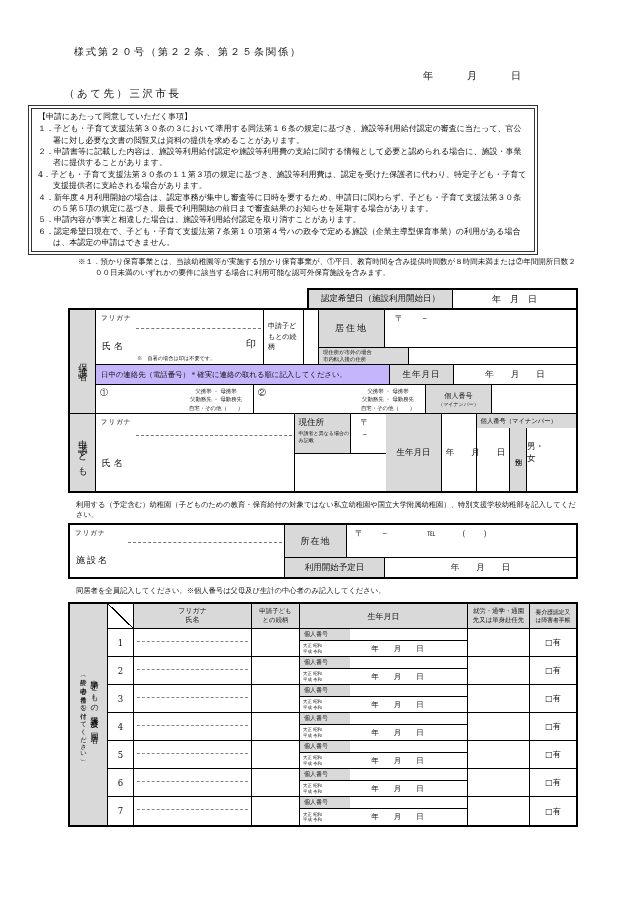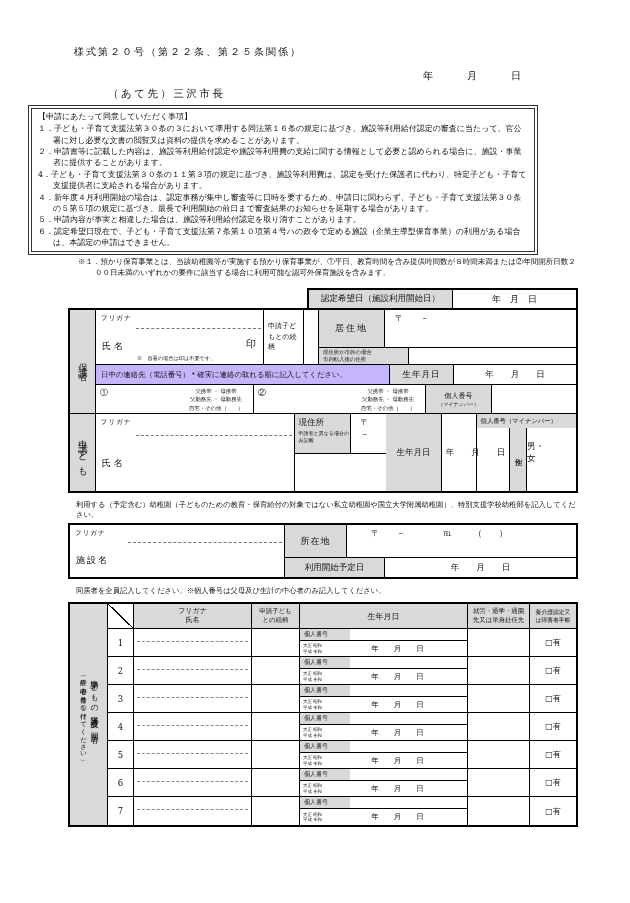--- a/index.html
+++ b/index.html
@@ -4,21 +4,21 @@
 <style>
   * { margin:0; padding:0; box-sizing:border-box; }
   html,body { background:#888; }
   body { width:630px; margin:0 auto; font-family:"DejaVu Serif","Liberation Serif",serif; color:#111; }
   .page { position:relative; width:630px; height:903px; background:#fff; padding-top:45px; overflow:hidden; }
 
   
   .form-number { margin-left:74px; font-size:10px; letter-spacing:2px; }
   .date-line { text-align:right; margin:10px 108px 0 0; font-size:10px; letter-spacing:1px; }
   .title { text-align:center; font-size:13px; font-weight:bold; margin-top:5px; padding-left:46px; letter-spacing:0.5px; }
-  .addressee { margin-left:108px; margin-top:4px; font-size:10.5px; letter-spacing:2.5px; }
+  .addressee { margin-left:64px; margin-top:4px; font-size:10.5px; letter-spacing:2.5px; }
 
   
   .consent { width:510px; margin:4px 0 0 28px; border:4px double #333; padding:2px 6px 3px 6px; font-size:8px; line-height:1.42; }
   .consent .c-head { margin-bottom:1px; }
   .consent p { padding-left:15px; text-indent:-15px; }
 
   .declaration { width:508px; margin:4px 52px 0 70px; font-family:"DejaVu Sans","Liberation Sans",sans-serif; font-weight:bold; font-size:8.3px; line-height:1.4; text-indent:2em; }
   .note1 { margin:2px 52px 0 78px; padding-left:17px; text-indent:-17px; font-size:7.5px; line-height:1.45; }
   .sec-note { margin:7px 52px 0 76px; font-size:7.3px; }
 
@@ -91,21 +91,21 @@
 
   
   .f-table { width:510px; margin:3px 0 0 68px; border:2px solid #000; display:flex; height:56px; background:#fff; }
   .f-left { width:215px; border-right:1px solid #000; display:flex; flex-direction:column; }
   .f-left .g-furirow { height:18px; }
   .f-left .lbl-furi { width:58px; }
   .f-namerow { flex:1; display:flex; }
   .lbl-fname { width:58px; display:flex; align-items:center; padding-left:6px; font-size:9px; letter-spacing:2px; }
   .fname-input { flex:1; }
   .f-right { flex:1; display:flex; flex-direction:column; }
-  .f-loc { height:33px; display:flex; border-bottom:1px solid #000;gap:16px; }
+  .f-loc { height:33px; display:flex; border-bottom:1px solid #000; }
   .floc-label { width:62px; background:#d9d9d9; border-right:1px solid #000; display:flex; align-items:center; justify-content:center; font-size:9px; letter-spacing:1px; }
   .floc-val { flex:1; padding:3px 8px 0 8px; font-size:8.5px; display:flex; }
   .floc-val .ftel { margin-left:38px; }
   .floc-val .ftelp { margin-left:22px; }
   .f-start { flex:1; display:flex; }
   .fstart-label { width:100px; background:#d9d9d9; border-right:1px solid #000; display:flex; align-items:center; justify-content:center; font-size:8.5px; }
   .fstart-val { flex:1; display:flex; align-items:center; justify-content:center; font-size:8.5px; }
 
   
   .hh-table { width:510px; margin:6px 0 0 68px; border:2px solid #000; display:flex; background:#fff; }

